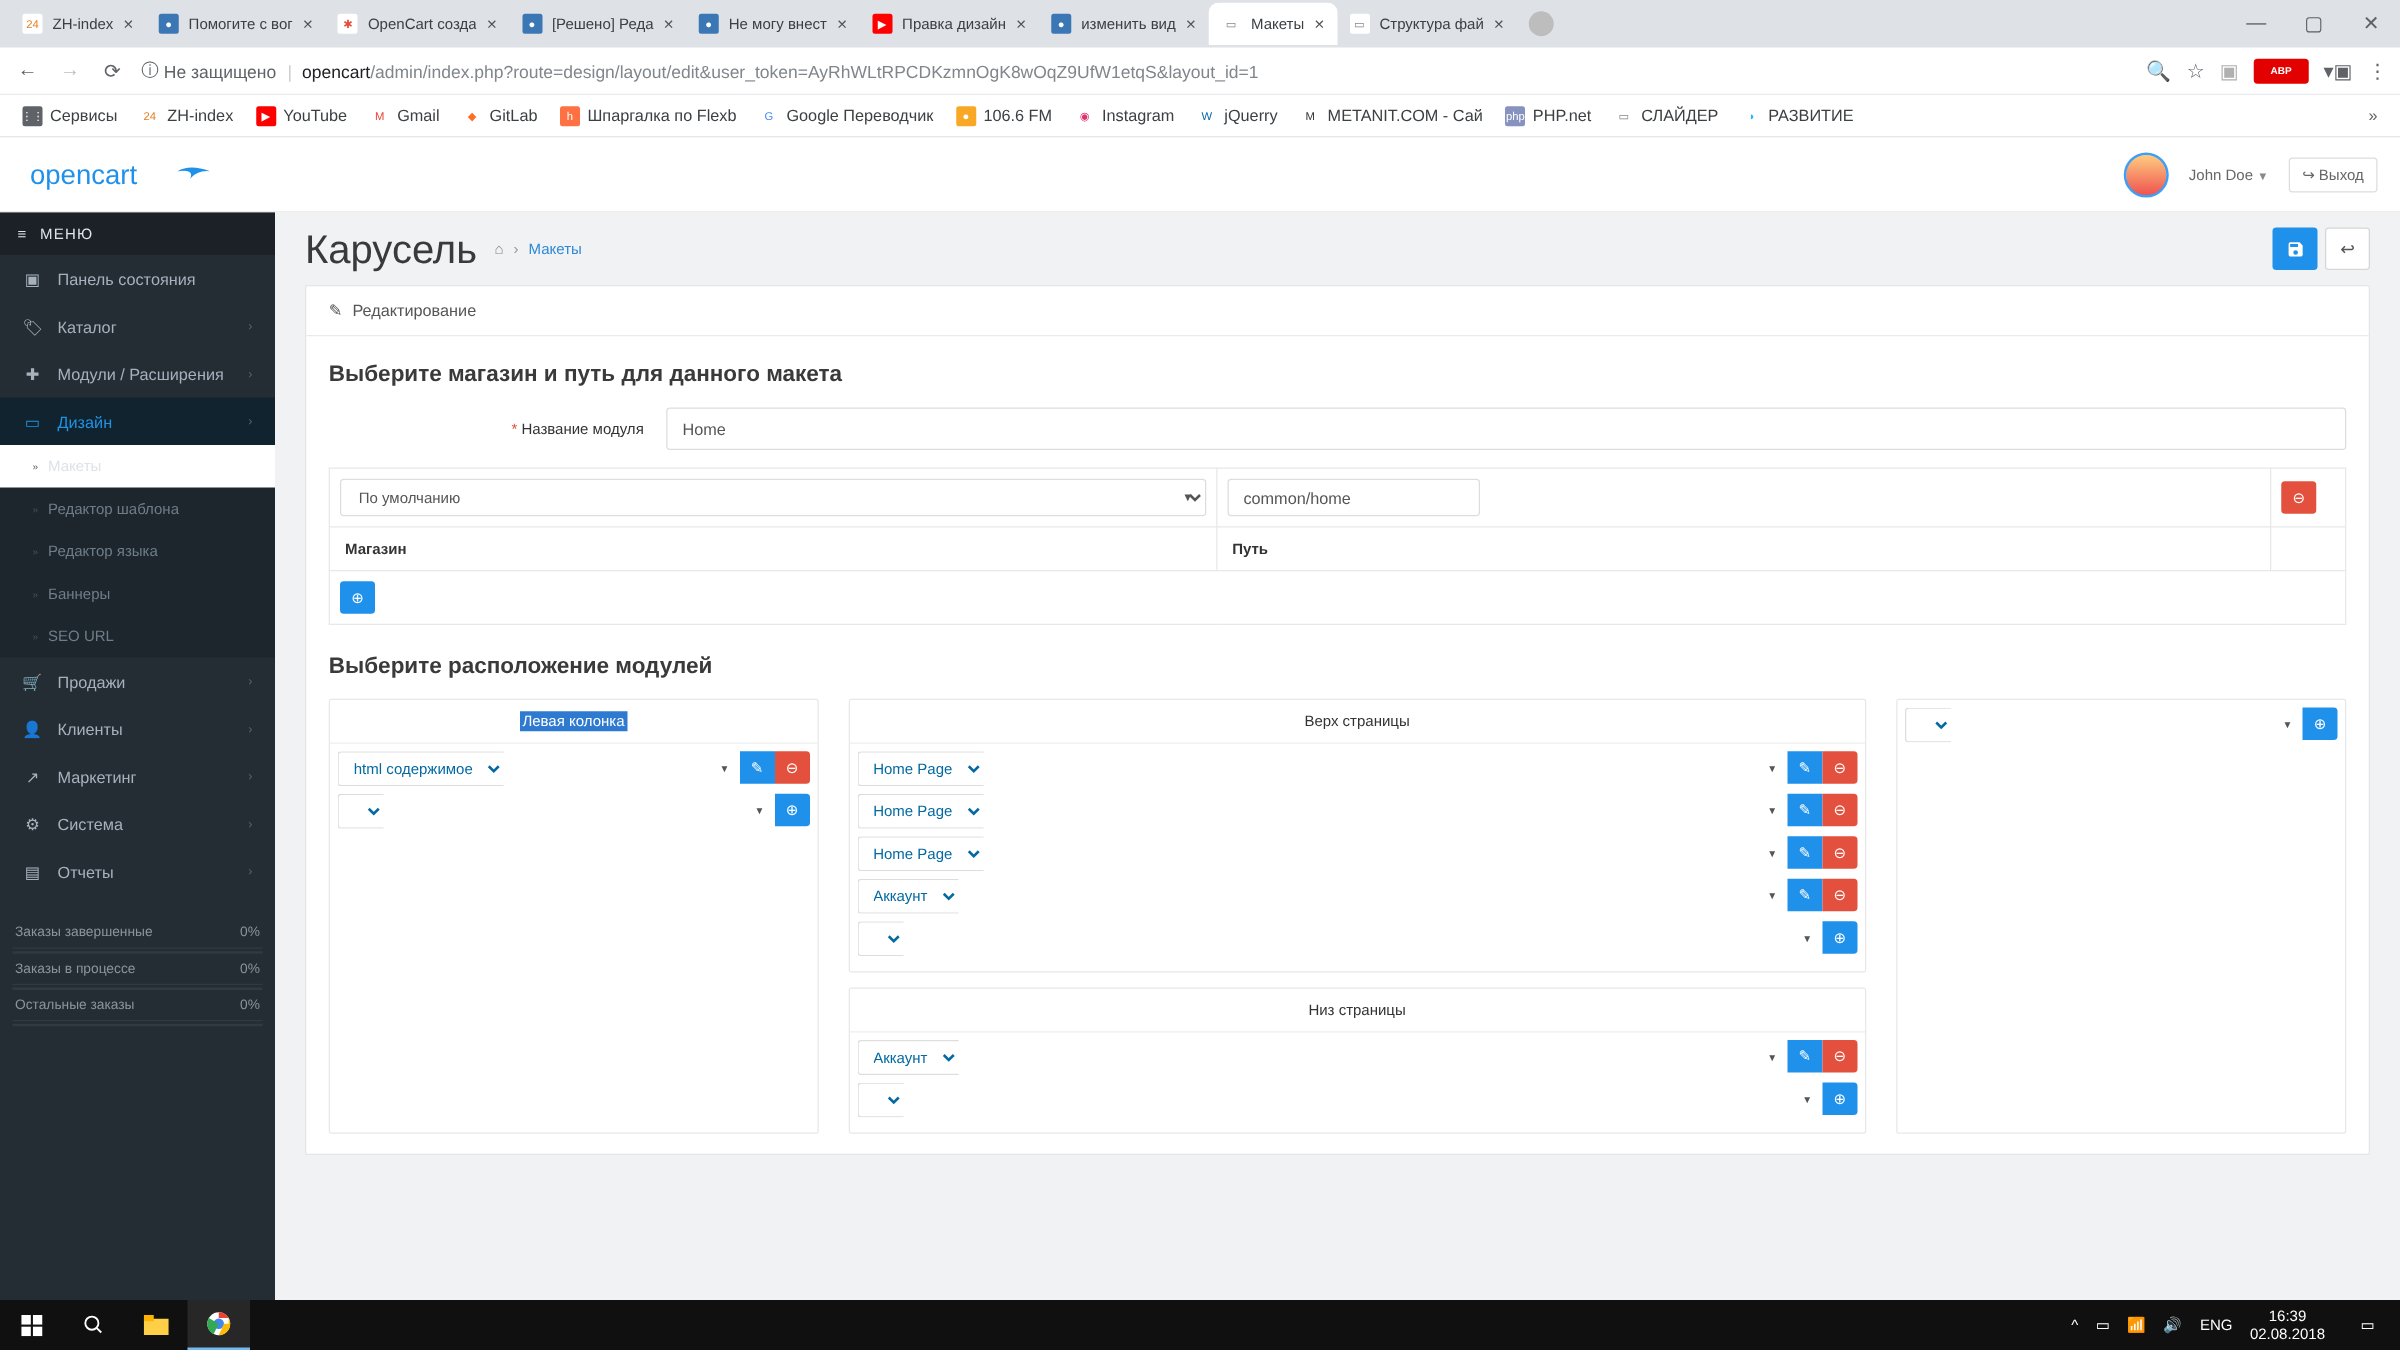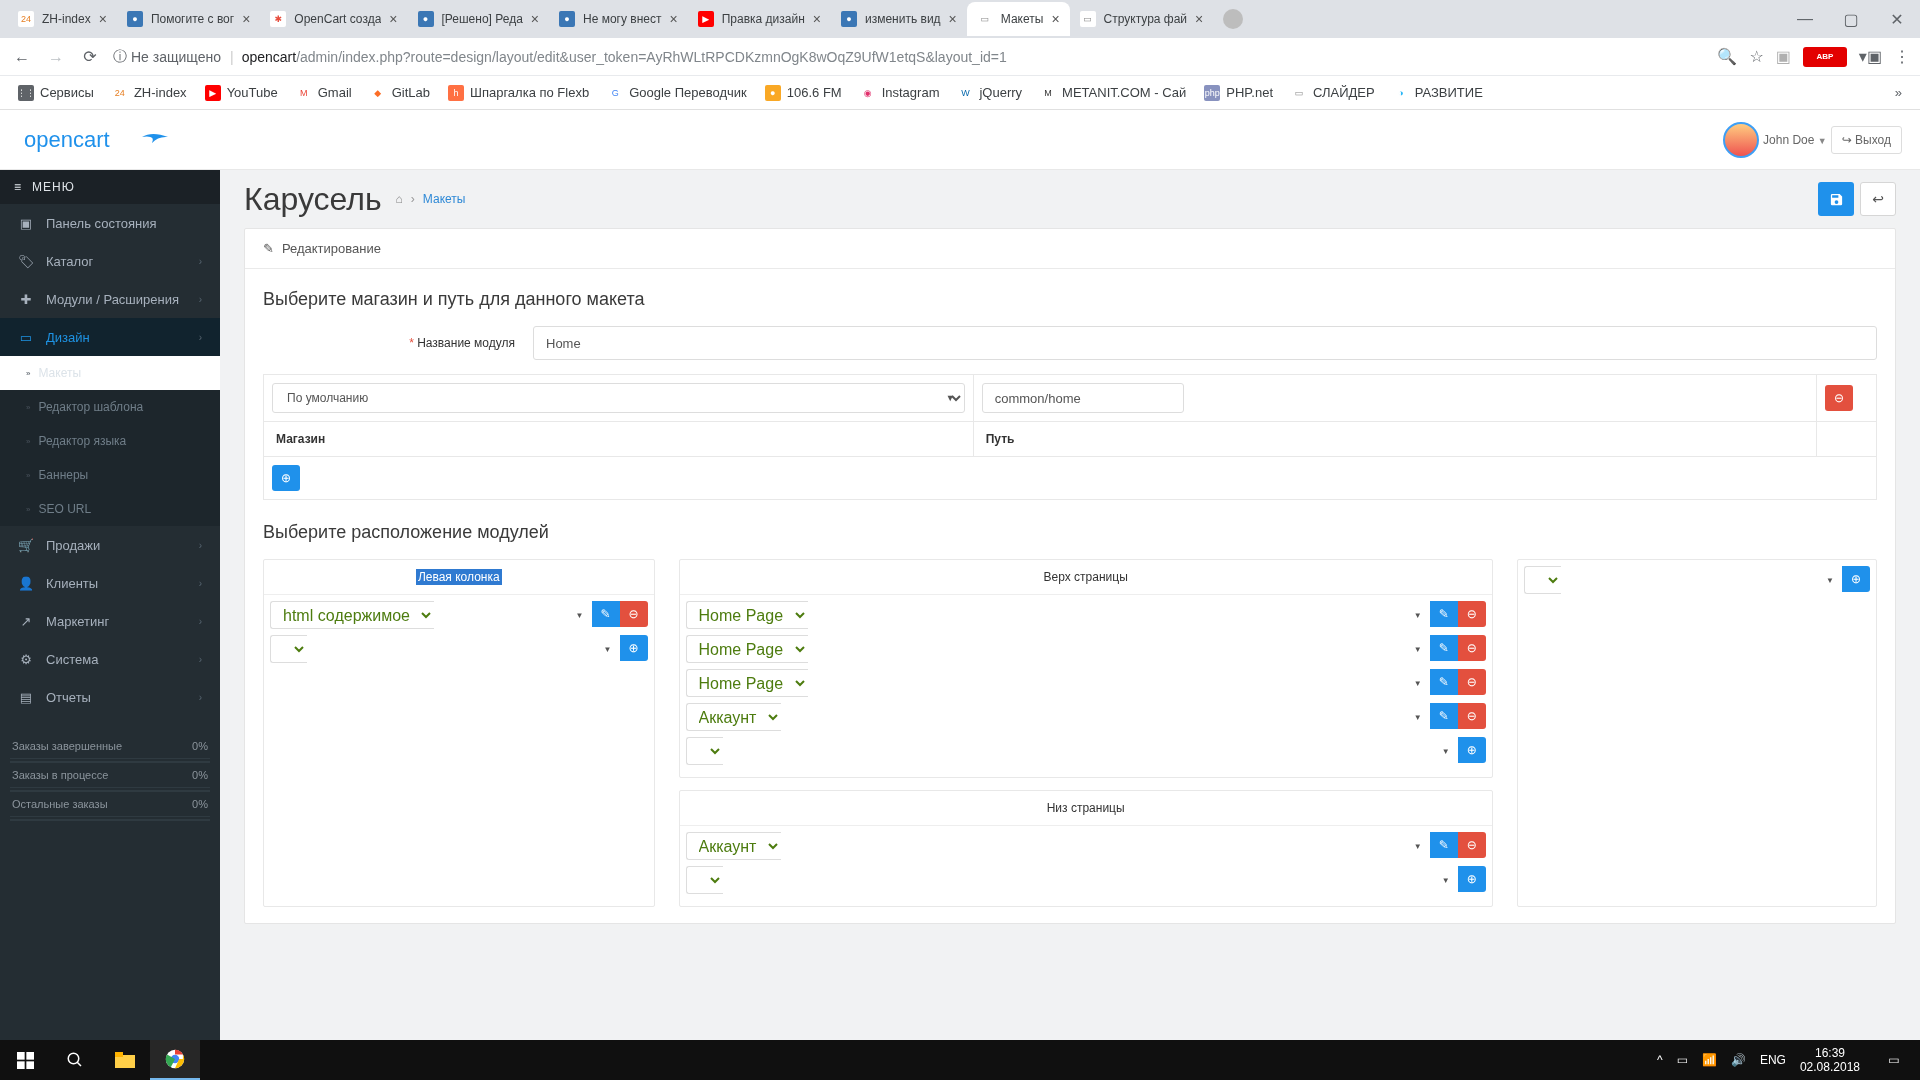--- a/index.html
+++ b/index.html
@@ -30,21 +30,21 @@
 
 
 .bm-bar{height:34px;display:flex;align-items:center;gap:18px;padding:0 18px;background:#fff;border-bottom:1px solid #e0e0e0;font-size:13px;color:#3c4043;}
 .bm-item{display:flex;align-items:center;gap:6px;cursor:pointer;}
 .bm-ico{width:16px;height:16px;border-radius:2px;display:flex;align-items:center;justify-content:center;font-size:9px;color:#fff;}
 .bm-more{margin-left:auto;color:#5f6368;}
 
 
 .oc-header{height:60px;background:#fff;display:flex;align-items:center;padding:0 18px;border-bottom:1px solid #e8e8e8;}
 .oc-logo{padding-left:6px;}
-.oc-header-right{margin-left:auto;display:flex;align-items:center;gap:4px;}
+.oc-header-right{margin-left:auto;display:flex;align-items:center;gap:16px;}
 .oc-avatar{width:36px;height:36px;border-radius:50%;background:linear-gradient(#ffcc80,#ef5350);border:2px solid #3e9ff5;}
 .user-name{font-size:12px;color:#666;}
 .logout-btn{font-size:12px;color:#666;border:1px solid #ddd;padding:6px 10px;border-radius:3px;background:#fff;}
 .caretd{font-size:9px;color:#888;}
 
 
 .app{display:flex;height:calc(100% - 38px - 38px - 34px - 60px - 40px);}
 .sidebar{width:220px;background:#242d33;color:#a7b1bd;font-size:13px;display:flex;flex-direction:column;overflow:hidden;}
 .menu-hdr{background:#1b2126;height:34px;display:flex;align-items:center;gap:10px;padding:0 14px;color:#dfe4e8;font-size:12px;letter-spacing:1px;}
 .nav-item{height:38px;display:flex;align-items:center;gap:12px;padding:0 18px;cursor:pointer;position:relative;}
@@ -68,21 +68,21 @@
 .hdr-actions{margin-left:auto;display:flex;gap:6px;}
 .btn{height:34px;min-width:36px;border:none;border-radius:3px;display:flex;align-items:center;justify-content:center;cursor:pointer;font-size:14px;}
 .btn-blue{background:#1f91eb;color:#fff;}
 .btn-white{background:#fff;border:1px solid #d6d6d6;color:#555;}
 .btn-red{background:#e3503e;color:#fff;}
 .btn-sm{height:26px;min-width:28px;font-size:12px;}
 
 .panel{background:#fff;border:1px solid #e5e5e5;border-radius:2px;margin-bottom:20px;}
 .panel-hdr{padding:12px 18px;border-bottom:1px solid #eaeaea;color:#555;font-size:13px;display:flex;align-items:center;gap:8px;}
 .panel-body{padding:16px 18px;}
-legend.sec-title{font-size:18px;color:#3a3a3a;font-weight:400;margin:4px 0 16px;padding:0;}
+legend.sec-title{font-size:18px;color:#3a3a3a;font-weight:700;margin:4px 0 16px;padding:0;}
 
 .form-row{display:flex;align-items:center;margin-bottom:14px;}
 .form-lbl{width:270px;text-align:right;padding-right:18px;font-size:12px;color:#333;}
 .req{color:#e3503e;}
 .form-input{flex:1;height:34px;border:1px solid #ddd;border-radius:3px;padding:0 12px;font-size:13px;color:#555;}
 .sel{appearance:none;background:#fff;}
 .tbl{width:100%;border-collapse:collapse;}
 .tbl th{background:#fff;border:1px solid #e8e8e8;text-align:left;font-size:12px;font-weight:bold;color:#333;padding:10px 12px;}
 .tbl td{border:1px solid #e8e8e8;padding:8px;vertical-align:middle;}
 .sel-td{position:relative;}
@@ -90,21 +90,21 @@
 .sel-td::after{content:"▼";font-size:9px;color:#555;position:absolute;right:18px;top:50%;transform:translateY(-50%);pointer-events:none;}
 .td-actions{width:60px;text-align:center;}
 .td-actions-add td{text-align:right;padding:8px;}
 
 .cols-wrap{display:flex;gap:24px;}
 .col-box{border:1px solid #e8e8e8;border-radius:2px;}
 .col-hdr{text-align:center;font-size:12px;padding:10px 0;color:#333;border-bottom:1px solid #eee;}
 .hl{background:#2f7ad1;color:#fff;padding:1px 2px;}
 .col-body{padding:6px;}
 .mod-row{display:flex;margin-bottom:6px;}
-.mod-row select{flex:1;height:28px;border:1px solid #ddd;border-radius:3px 0 0 3px;border-right:none;padding:0 8px;font-size:16px;color:#4d7c0f;background:#fff;}
+.mod-row select{flex:1;height:28px;border:1px solid #ddd;border-radius:3px 0 0 3px;border-right:none;padding:0 8px;font-size:12px;color:#0369a1;background:#fff;}
 .mod-row .btn-sm{border-radius:0;}
 .mod-row .btn-sm:last-child{border-radius:0 3px 3px 0;}
 .caret-ov{position:relative;}
 .caret-ov::after{content:"▼";font-size:8px;color:#555;position:absolute;right:8px;top:50%;transform:translateY(-50%);pointer-events:none;}
 
 
 .taskbar{position:absolute;bottom:0;left:0;right:0;height:40px;background:#101010;display:flex;align-items:center;}
 .taskbar .tb-ico{width:50px;height:40px;display:flex;align-items:center;justify-content:center;color:#fff;font-size:16px;}
 .tb-active{border-bottom:2px solid #76b9ed;background:#272727;}
 .tray{margin-left:auto;display:flex;align-items:center;gap:14px;color:#fff;padding-right:6px;font-size:12px;}

